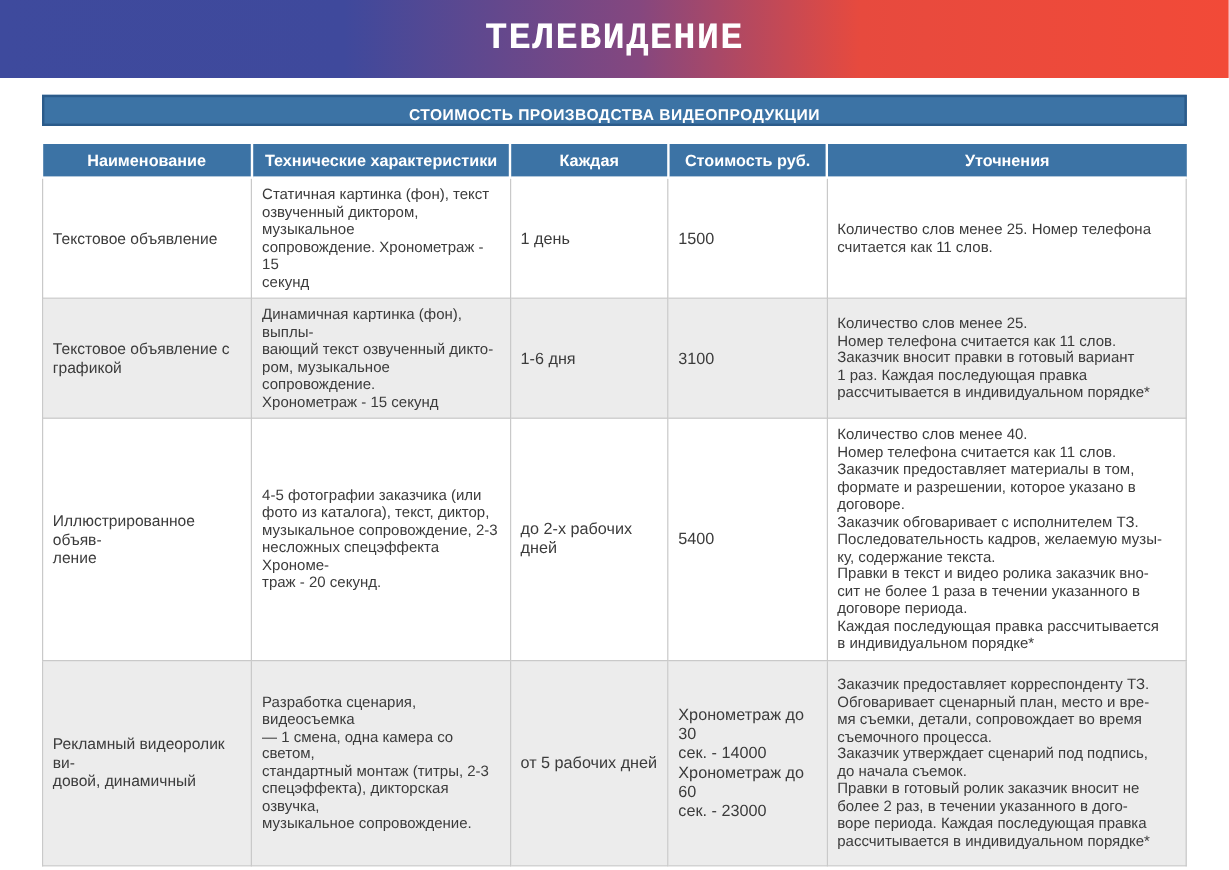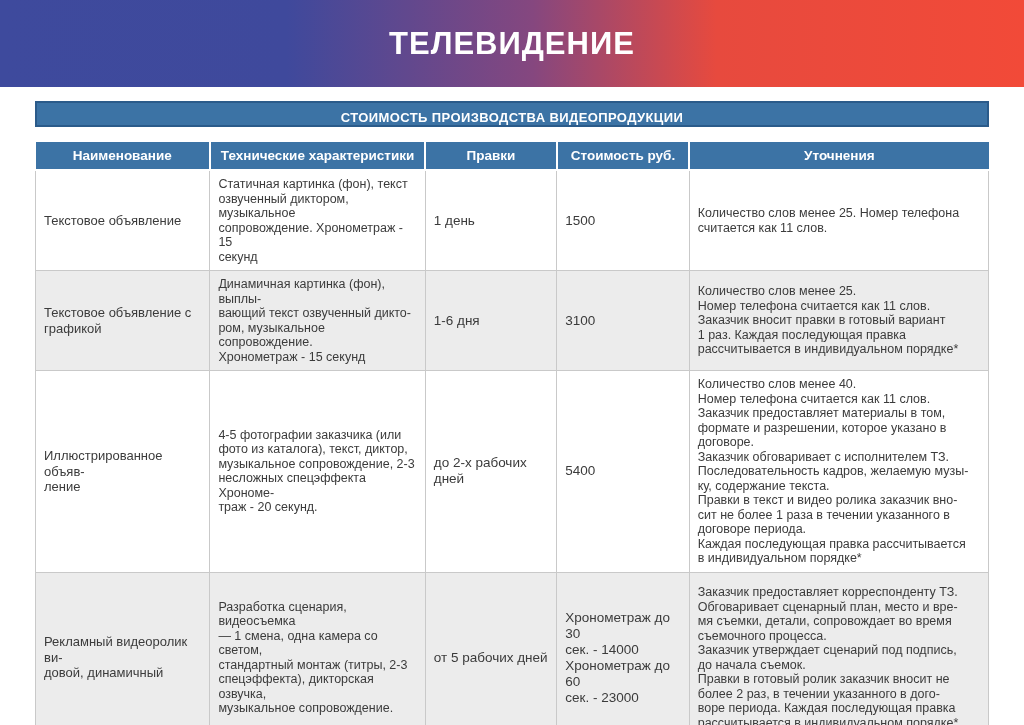--- a/index.html
+++ b/index.html
@@ -9,28 +9,28 @@
     --bar-border:#2B5B8A;
     --row-alt:#ECECEC;
     --cell-border:#C9C9C9;
     --body-text:#3B3B3B;
   }
   *{box-sizing:border-box;margin:0;padding:0;}
   html,body{width:1024px;background:#ffffff;font-family:"Liberation Sans","DejaVu Sans",sans-serif;}
   body{height:725px;overflow:hidden;}
 
   .banner{
-    height:87px;
+    height:65px;
     background:linear-gradient(90deg,
       var(--banner-grad-start) 0%,
       #3F499C 28%,
       #85477F 52%,
       #E74A3E 70%,
       var(--banner-grad-end) 100%);
-    display:flex;align-items:center;justify-content:center;
+    display:flex;align-items:center;justify-content:center;font-family:Liberation Mono, monospace;
   }
   .banner-title{
     color:#ffffff;font-size:31px;font-weight:bold;letter-spacing:1px;
   }
 
   .section-bar{
     margin:14px 35px 0 35px;
     background:var(--steel-blue);
     border:2px solid var(--bar-border);
     height:26px;
@@ -95,21 +95,21 @@
       <col style="width:18.3%">
       <col style="width:22.6%">
       <col style="width:13.8%">
       <col style="width:13.9%">
       <col style="width:31.4%">
     </colgroup>
     <thead>
       <tr>
         <th>Наименование</th>
         <th>Технические характеристики</th>
-        <th>Правки</th>
+        <th>Каждая</th>
         <th>Стоимость руб.</th>
         <th>Уточнения</th>
       </tr>
     </thead>
     <tbody>
       <tr class="r1">
         <td class="cell-name">Текстовое объявление</td>
         <td class="cell-specs">Статичная картинка (фон), текст
 озвученный диктором, музыкальное
 сопровождение. Хронометраж - 15

